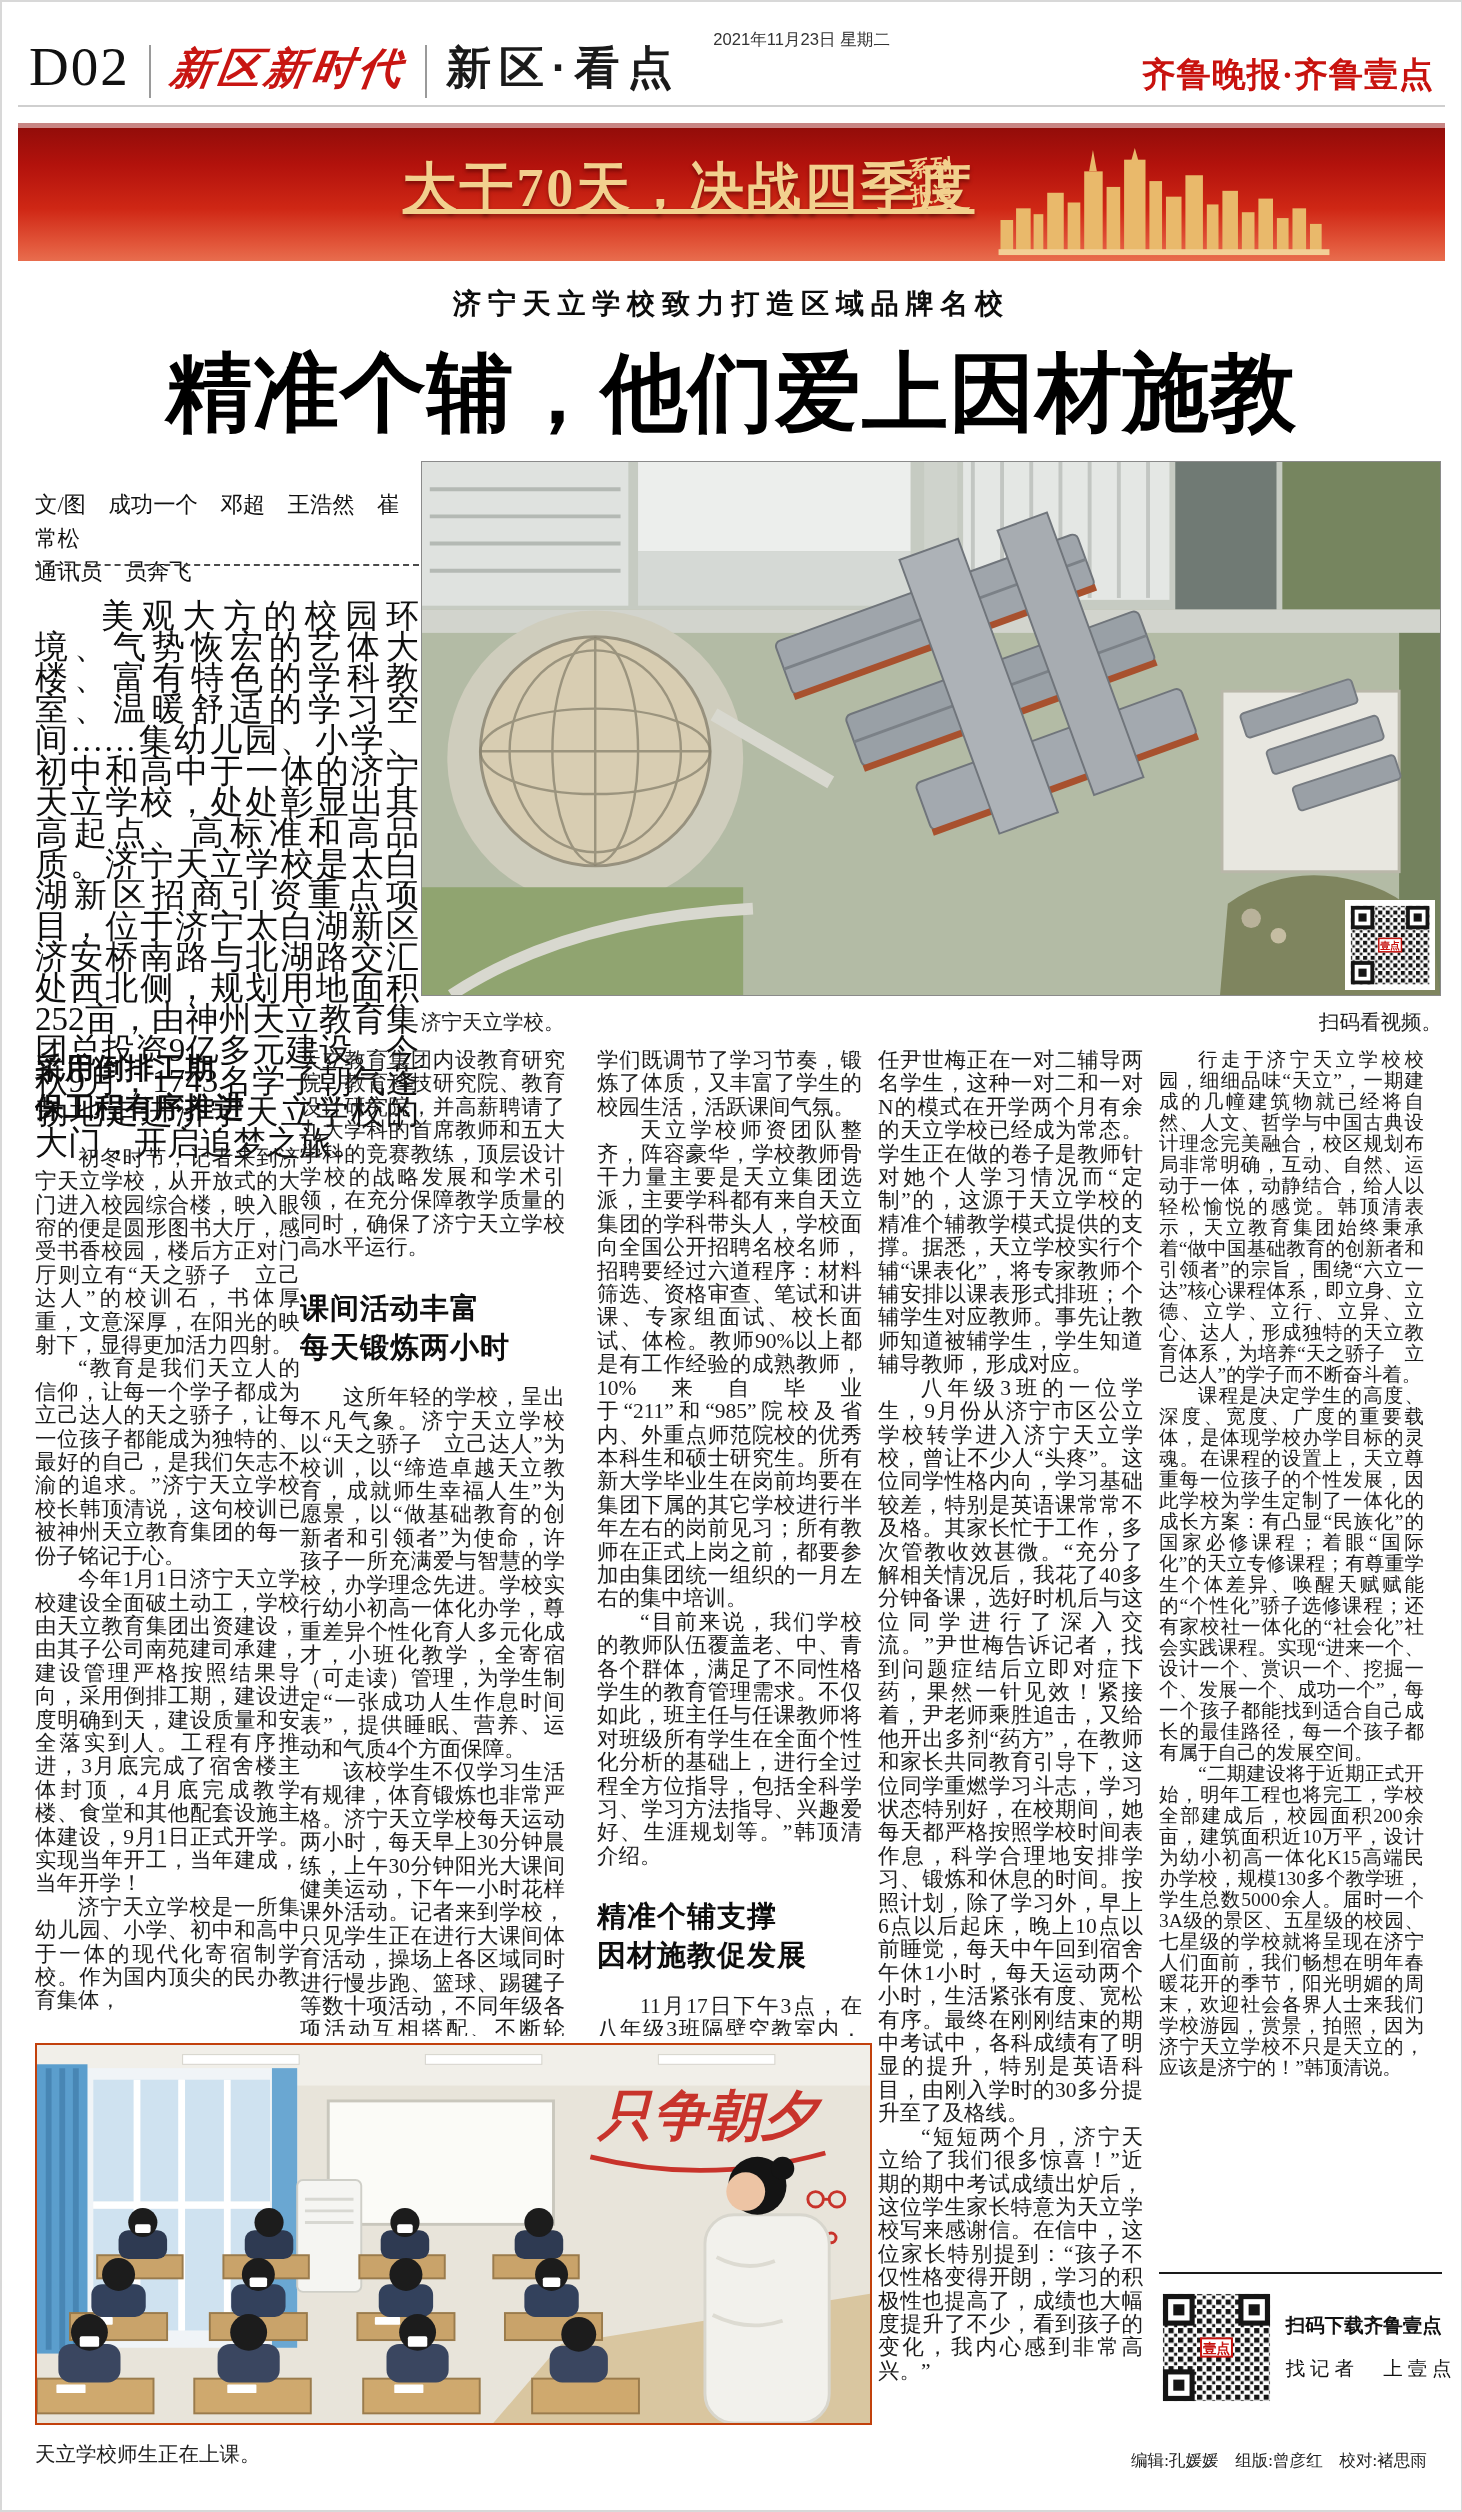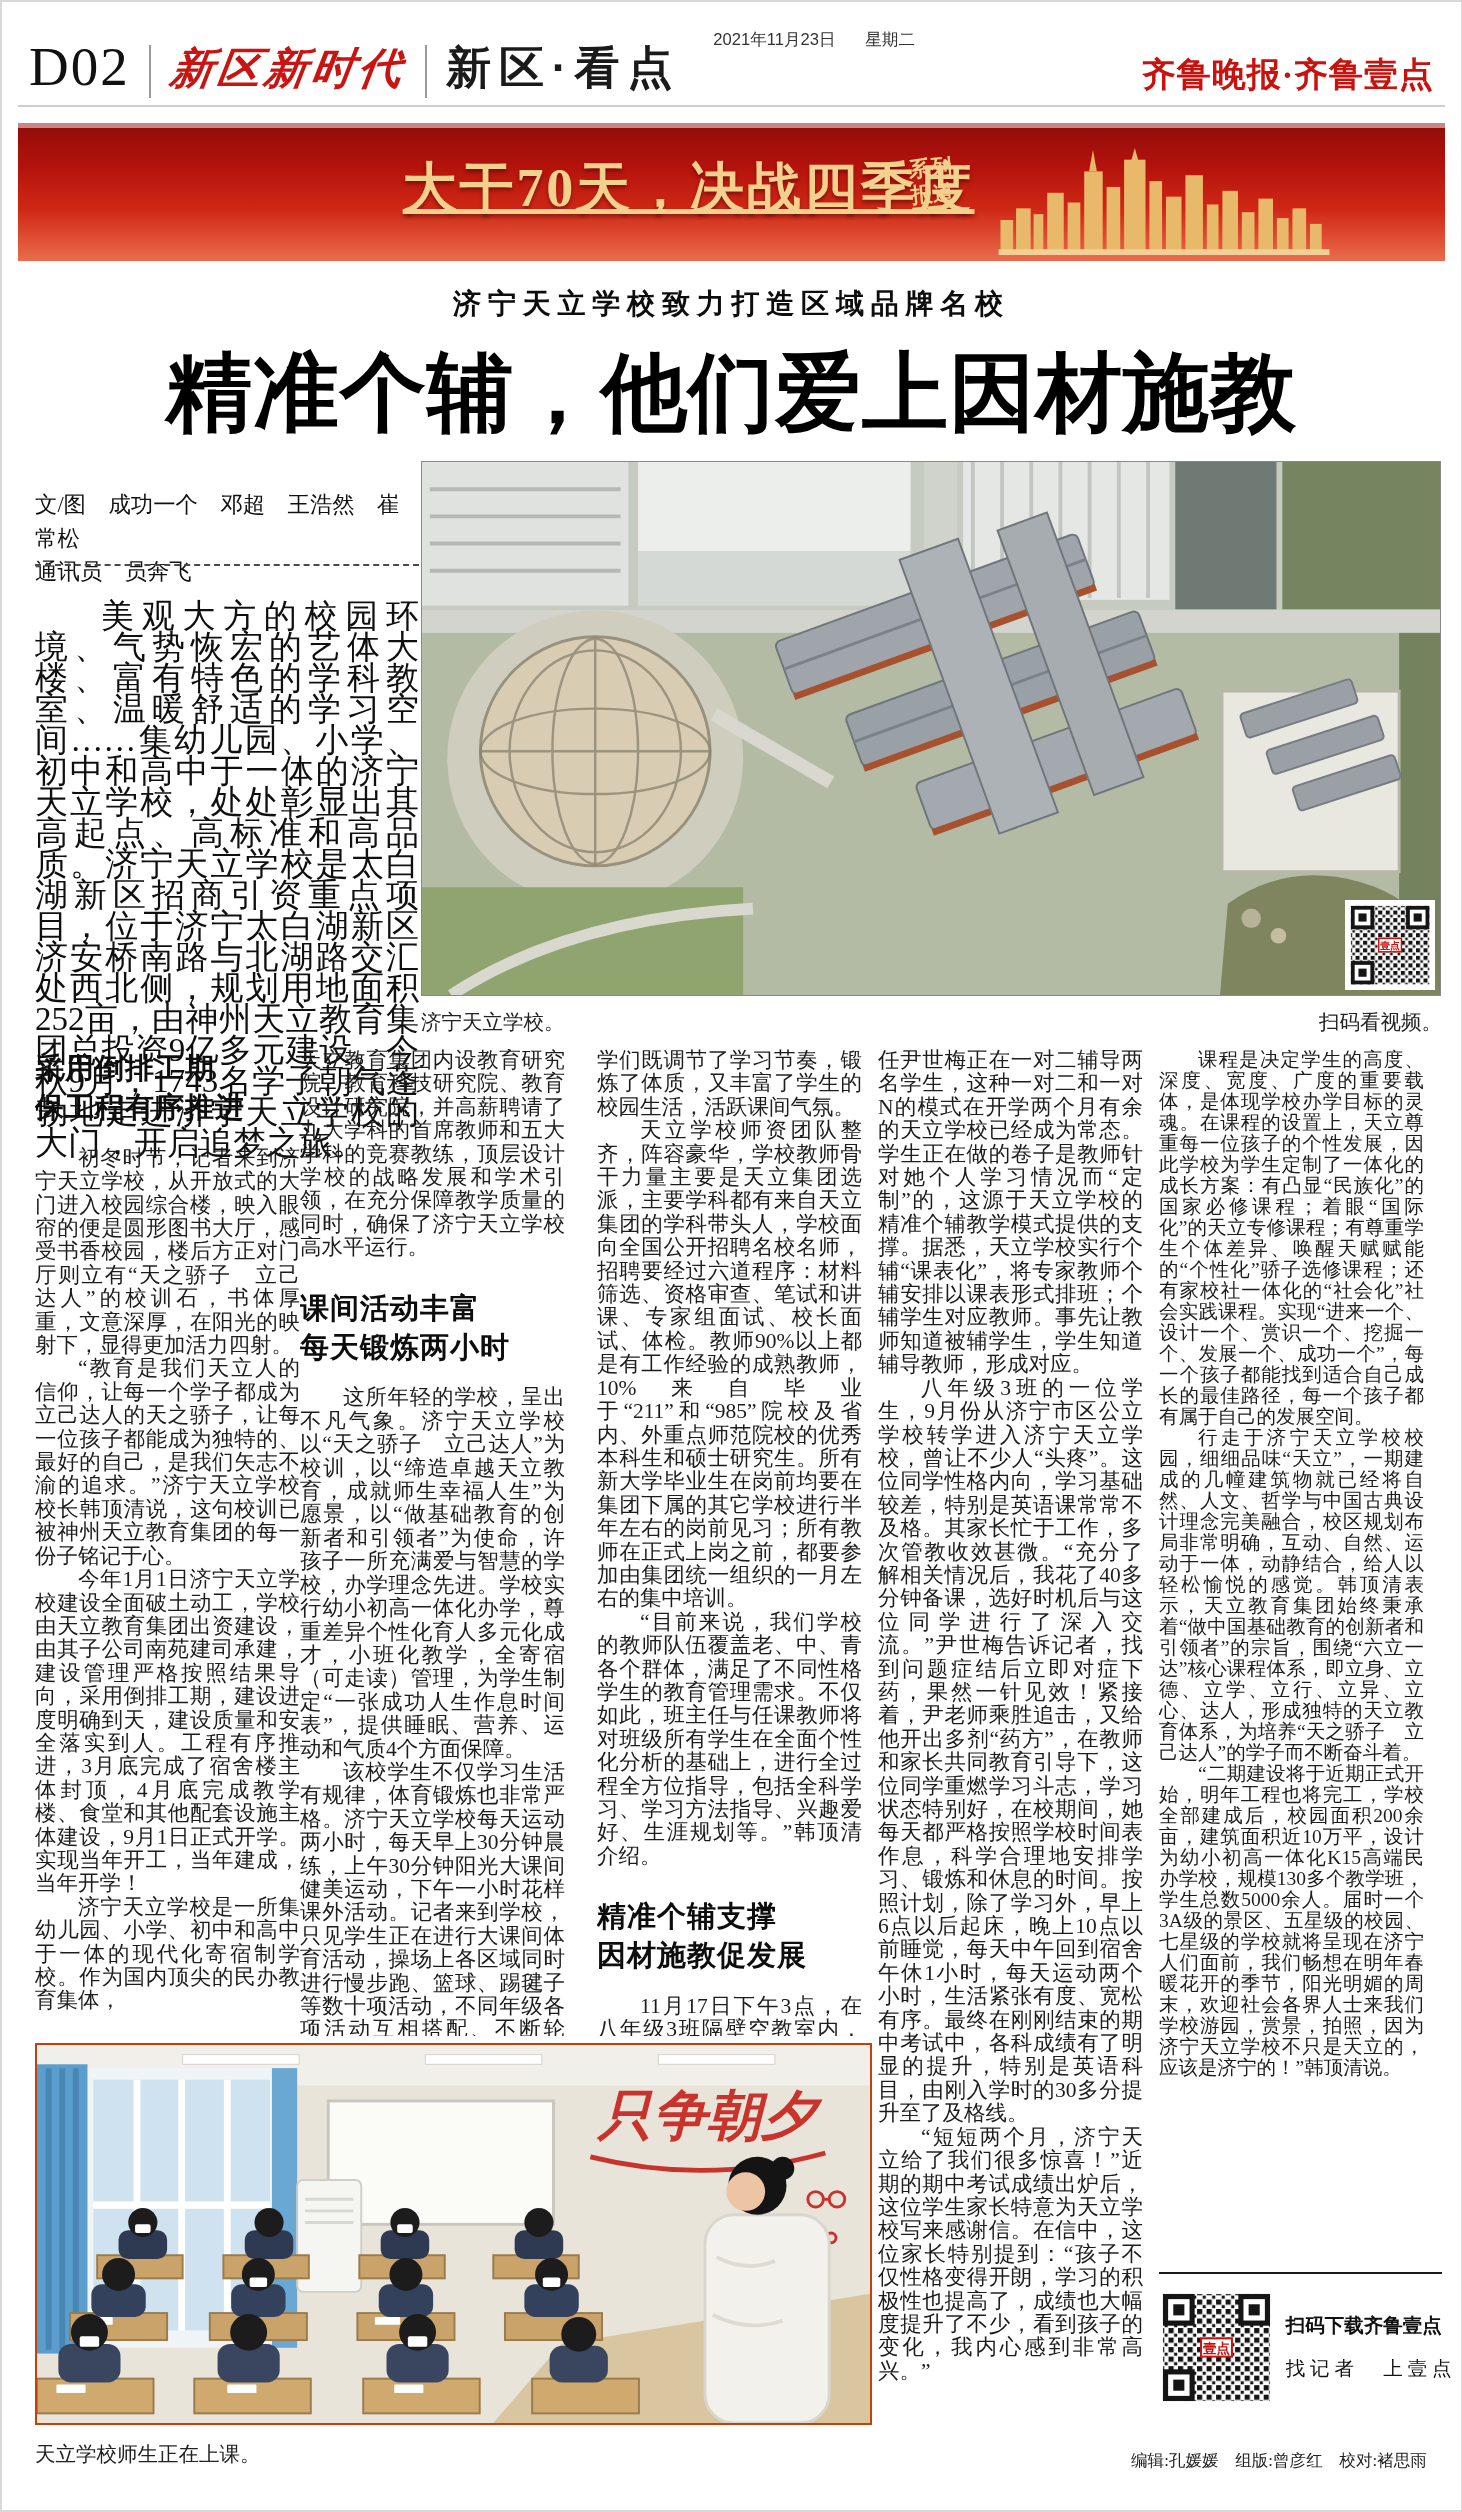--- a/index.html
+++ b/index.html
@@ -9,21 +9,21 @@
   
   .hdr{position:absolute;left:29px;top:13.7px;right:29px;height:84px;display:flex;align-items:flex-end;}
   .pgnum{font-size:55px;letter-spacing:2px;color:#111;}
   .vsep{width:2px;height:53px;background:#9a9a9a;margin:0 19.5px;}
   .brand-script{color:#c81512;font-size:43px;font-weight:bold;font-style:italic;
                 transform:skewX(-8deg);letter-spacing:3.9px;white-space:nowrap;}
   .sect-title{font-size:45px;font-weight:900;font-family:"Liberation Sans",sans-serif;
               letter-spacing:7.8px;white-space:nowrap;}
   .dateblk{font-size:16.6px;color:#333;margin-left:33px;align-self:flex-start;margin-top:15.6px;
            font-family:"Liberation Sans",sans-serif;white-space:nowrap;}
-  .dateblk .wd{margin-left:25px;}
+  .dateblk .wd{}
   .masthead{margin-left:auto;color:#c8120e;font-size:34px;font-weight:bold;letter-spacing:1px;white-space:nowrap;}
   .hdr-rule{position:absolute;left:17.6px;right:17.6px;top:105px;height:2px;background:#cfcfcf;}
   
   .banner{position:absolute;left:17.6px;right:17.6px;top:123px;height:138px;overflow:hidden;
           background:linear-gradient(180deg,#8f0c09 0%,#b2120c 30%,#cf2715 62%,#e2563a 88%,#e86d4e 100%);}
   .banner:before{content:"";position:absolute;left:0;right:0;top:0;height:4.9px;background:rgba(255,255,255,.5);}
   .slogan{position:absolute;left:385px;top:29px;font-size:54px;font-weight:bold;color:#f2d08e;
           letter-spacing:2.9px;text-shadow:0 2.9px 3.9px rgba(60,0,0,.45);white-space:nowrap;text-decoration:underline;}
   .series{position:absolute;left:892px;top:33px;color:#f2d08e;font-size:21.5px;font-weight:bold;
           line-height:1.2;transform:rotate(-5deg);text-align:center;}
@@ -270,22 +270,22 @@
   </div>
 
   <div class="col" style="left:878px;height:1385px">
     <p class="cont">任尹世梅正在一对二辅导两名学生，这种一对二和一对N的模式在开学两个月有余的天立学校已经成为常态。学生正在做的卷子是教师针对她个人学习情况而“定制”的，这源于天立学校的精准个辅教学模式提供的支撑。据悉，天立学校实行个辅“课表化”，将专家教师个辅安排以课表形式排班；个辅学生对应教师。事先让教师知道被辅学生，学生知道辅导教师，形成对应。</p>
     <p>八年级3班的一位学生，9月份从济宁市区公立学校转学进入济宁天立学校，曾让不少人“头疼”。这位同学性格内向，学习基础较差，特别是英语课常常不及格。其家长忙于工作，多次管教收效甚微。“充分了解相关情况后，我花了40多分钟备课，选好时机后与这位同学进行了深入交流。”尹世梅告诉记者，找到问题症结后立即对症下药，果然一针见效！紧接着，尹老师乘胜追击，又给他开出多剂“药方”，在教师和家长共同教育引导下，这位同学重燃学习斗志，学习状态特别好，在校期间，她每天都严格按照学校时间表作息，科学合理地安排学习、锻炼和休息的时间。按照计划，除了学习外，早上6点以后起床，晚上10点以前睡觉，每天中午回到宿舍午休1小时，每天运动两个小时，生活紧张有度、宽松有序。最终在刚刚结束的期中考试中，各科成绩有了明显的提升，特别是英语科目，由刚入学时的30多分提升至了及格线。</p>
     <p>“短短两个月，济宁天立给了我们很多惊喜！”近期的期中考试成绩出炉后，这位学生家长特意为天立学校写来感谢信。在信中，这位家长特别提到：“孩子不仅性格变得开朗，学习的积极性也提高了，成绩也大幅度提升了不少，看到孩子的变化，我内心感到非常高兴。”</p>
 
   </div>
 
   <div class="col dense" style="left:1159px;height:1209px">
+    <p>行走于济宁天立学校校园，细细品味“天立”，一期建成的几幢建筑物就已经将自然、人文、哲学与中国古典设计理念完美融合，校区规划布局非常明确，互动、自然、运动于一体，动静结合，给人以轻松愉悦的感觉。韩顶清表示，天立教育集团始终秉承着“做中国基础教育的创新者和引领者”的宗旨，围绕“六立一达”核心课程体系，即立身、立德、立学、立行、立异、立心、达人，形成独特的天立教育体系，为培养“天之骄子　立己达人”的学子而不断奋斗着。</p>
     <p>课程是决定学生的高度、深度、宽度、广度的重要载体，是体现学校办学目标的灵魂。在课程的设置上，天立尊重每一位孩子的个性发展，因此学校为学生定制了一体化的成长方案：有凸显“民族化”的国家必修课程；着眼“国际化”的天立专修课程；有尊重学生个体差异、唤醒天赋赋能的“个性化”骄子选修课程；还有家校社一体化的“社会化”社会实践课程。实现“进来一个、设计一个、赏识一个、挖掘一个、发展一个、成功一个”，每一个孩子都能找到适合自己成长的最佳路径，每一个孩子都有属于自己的发展空间。</p>
-    <p>行走于济宁天立学校校园，细细品味“天立”，一期建成的几幢建筑物就已经将自然、人文、哲学与中国古典设计理念完美融合，校区规划布局非常明确，互动、自然、运动于一体，动静结合，给人以轻松愉悦的感觉。韩顶清表示，天立教育集团始终秉承着“做中国基础教育的创新者和引领者”的宗旨，围绕“六立一达”核心课程体系，即立身、立德、立学、立行、立异、立心、达人，形成独特的天立教育体系，为培养“天之骄子　立己达人”的学子而不断奋斗着。</p>
     <p>“二期建设将于近期正式开始，明年工程也将完工，学校全部建成后，校园面积200余亩，建筑面积近10万平，设计为幼小初高一体化K15高端民办学校，规模130多个教学班，学生总数5000余人。届时一个3A级的景区、五星级的校园、七星级的学校就将呈现在济宁人们面前，我们畅想在明年春暖花开的季节，阳光明媚的周末，欢迎社会各界人士来我们学校游园，赏景，拍照，因为济宁天立学校不只是天立的，应该是济宁的！”韩顶清说。</p>
   </div>
 
   <div class="photo-class">
     <svg viewBox="0 0 858 392" preserveAspectRatio="none">
       <rect width="858" height="392" fill="#e8e4da"></rect>
       <rect x="0" y="0" width="858" height="42" fill="#f1efe9"></rect>
       <rect x="150" y="10" width="120" height="10" fill="#ffffff" stroke="#d4d2ca"></rect>
       <rect x="400" y="10" width="120" height="10" fill="#ffffff" stroke="#d4d2ca"></rect>
       <rect x="640" y="10" width="120" height="10" fill="#ffffff" stroke="#d4d2ca"></rect>

